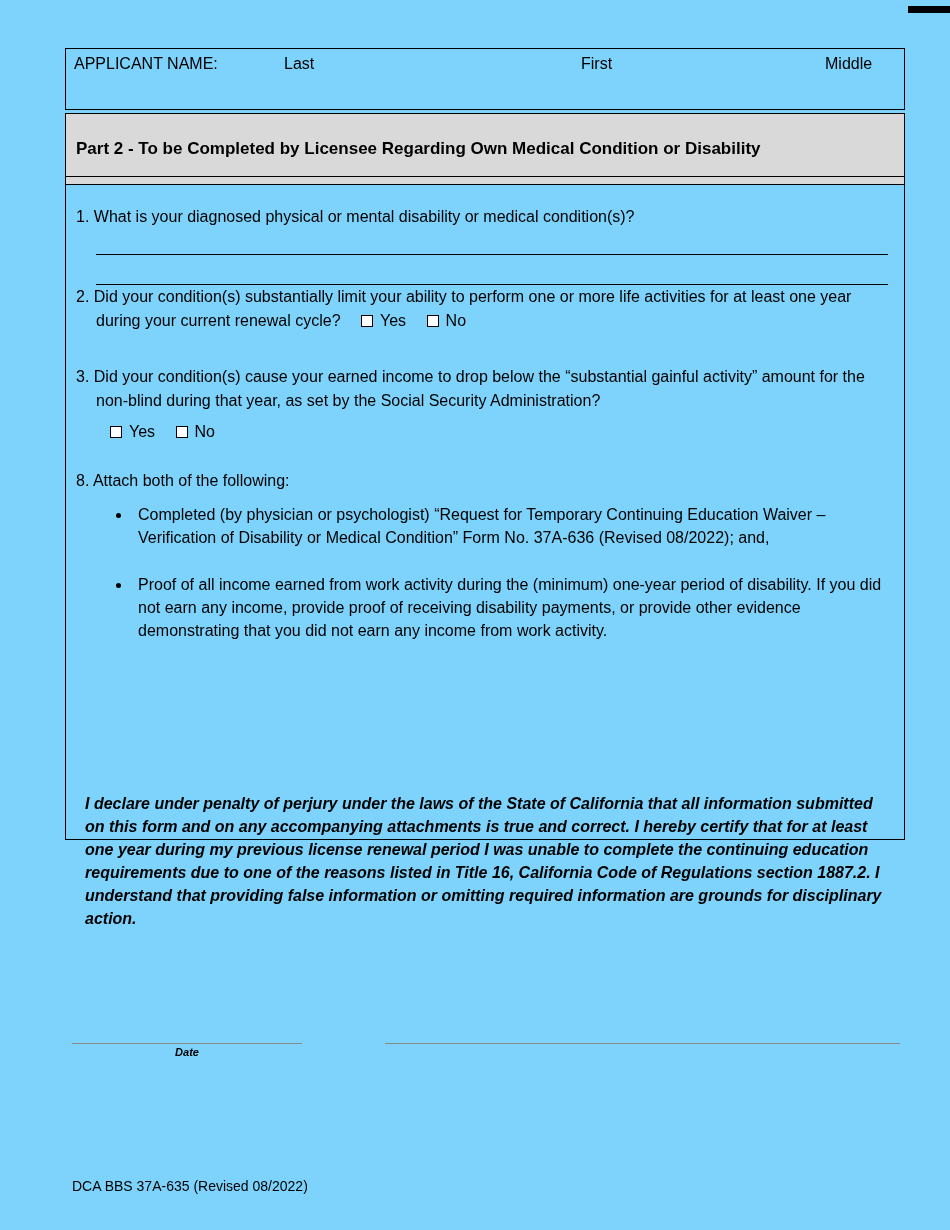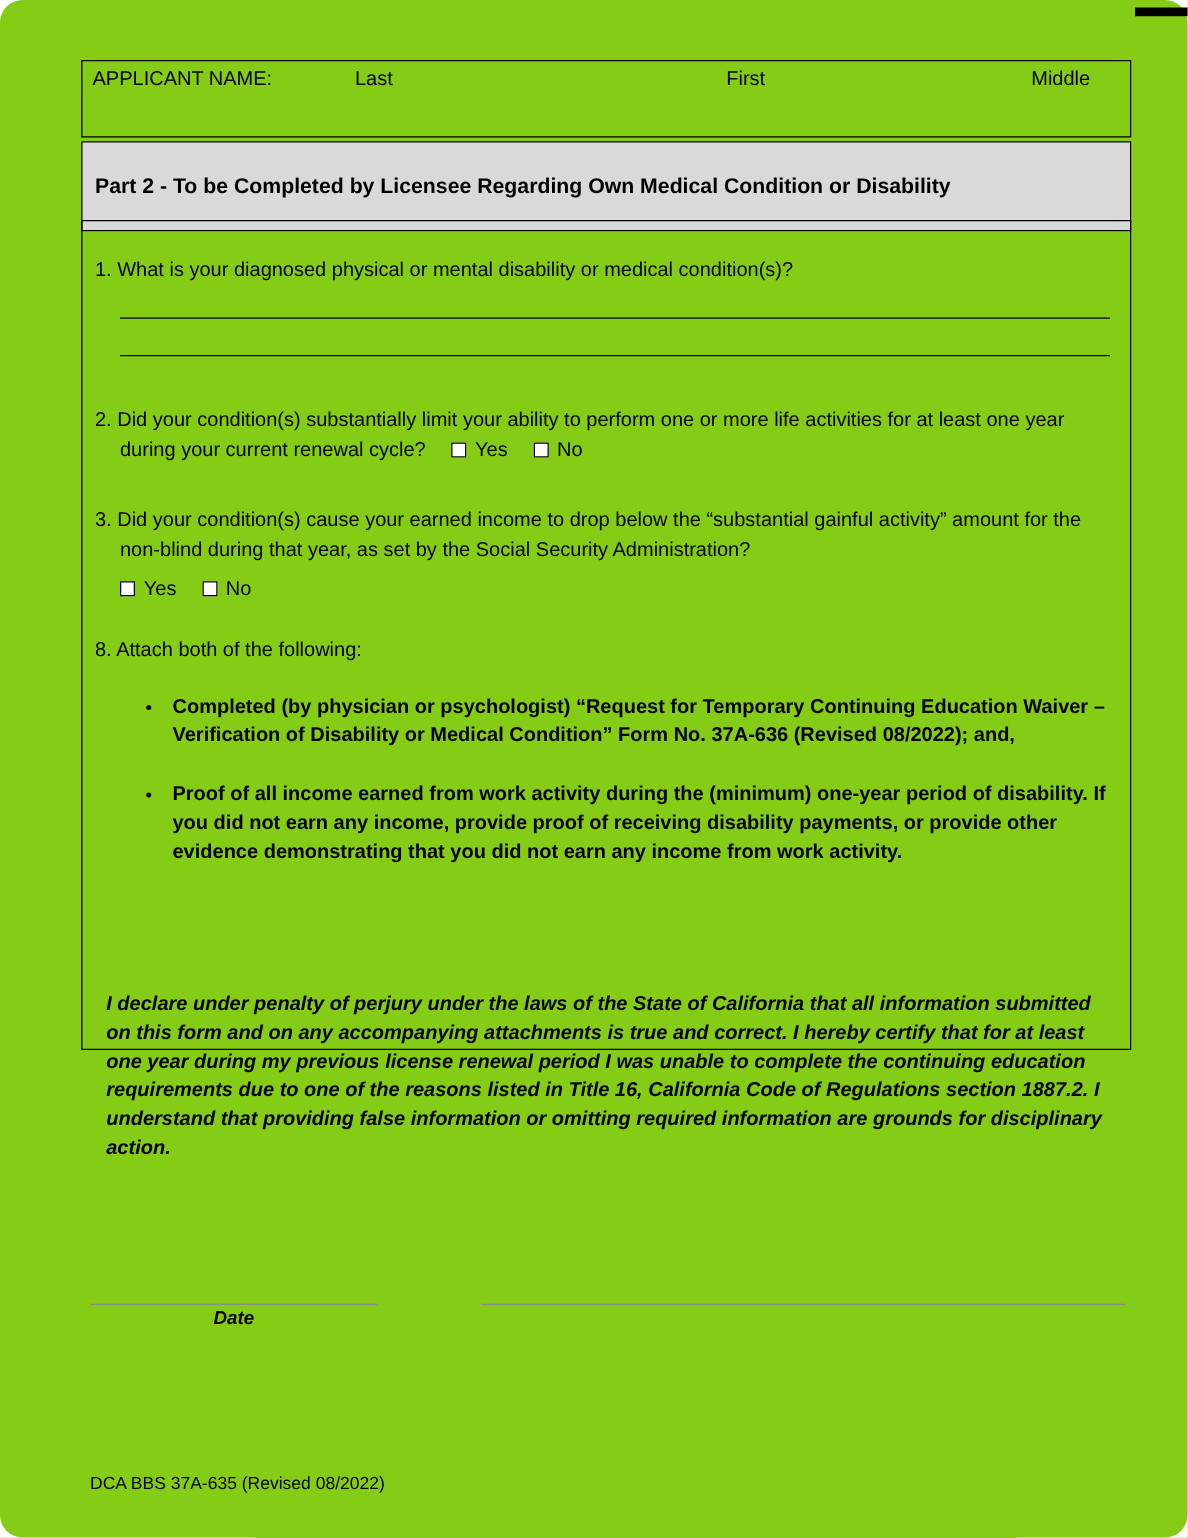--- a/index.html
+++ b/index.html
@@ -4,21 +4,21 @@
 <style>
   * { margin: 0; padding: 0; box-sizing: border-box; }
   html, body { background: #ffffff; }
   body {
     width: 950px; height: 1230px;
     font-family: "Liberation Sans", sans-serif;
     color: #000;
     position: relative;
     overflow: hidden;
   }
-  .page { position: relative; width: 950px; height: 1230px; background: #84cc16; border-radius: 18px; }
+  .page { position: relative; width: 950px; height: 1230px; background: #7dd3fc; }
 
   .scan-artifact {
     position: absolute; top: 6px; right: 0; width: 42px; height: 7px;
     background: #000;
   }
 
   
   .applicant-box {
     position: absolute; left: 65px; top: 48px; width: 840px; height: 62px;
     border: 1px solid #000; font-size: 16px;
@@ -39,65 +39,65 @@
   }
 
   
   .main-box {
     position: absolute; left: 65px; top: 176px; width: 840px; height: 664px;
     border: 1px solid #000;
     padding: 28px 14px 0 10px;
     font-size: 16px; line-height: 24px;
   }
   .q { padding-left: 20px; text-indent: -20px; }
-  .q-spacer-2 { margin-top: 40px; }
+  .q-spacer-2 { }
   .q-spacer-3 { margin-top: 32px; }
   .q-spacer-4 { margin-top: 25px; }
 
   .answer-line {
     margin-left: 20px; margin-right: 2px;
     border-bottom: 1px solid #000;
   }
   .answer-line.first  { height: 26px; }
   .answer-line.second { height: 30px; }
 
   .checkbox {
     display: inline-block;
     width: 12px; height: 12px;
     border: 1.5px solid #000;
     margin-right: 7px;
     vertical-align: -1px;
     background: #fff;
     cursor: pointer;
   }
   .cbgroup { margin-left: 16px; white-space: nowrap; text-indent: 0; display: inline-block; }
-  .cb-row { margin: 7px 0 0 20px; }
+  .cb-row { margin: 7px 0 0 34px; }
   .cb-row .cbgroup:first-child { margin-left: 0; }
   .cb-row .cbgroup + .cbgroup { margin-left: 16px; }
 
-  ul.attach-list { margin: 21px 0 0 0; padding-left: 56px; list-style: disc outside; font-weight: bold; }
+  ul.attach-list { margin: 10px 0 0 0; padding-left: 56px; list-style: disc outside; }
   ul.attach-list li { margin-bottom: 24px; line-height: 23px; padding-left: 6px; }
 
   
   .declaration {
     position: absolute; left: 85px; top: 792px; width: 800px;
     font-size: 16px; line-height: 23px;
     font-weight: bold; font-style: italic;
   }
 
   
   .sig-line {
     position: absolute; top: 1043px; height: 0;
     border-top: 1px solid #8a8a8a;
   }
   .sig-line.date      { left: 72px;  width: 230px; }
   .sig-line.signature { left: 385px; width: 515px; }
   .sig-label {
     position: absolute; top: 1046px; text-align: center;
-    font-size: 15px; font-weight: bold; font-style: italic;
+    font-size: 11px; font-weight: bold; font-style: italic;
   }
   .sig-label.date      { left: 72px;  width: 230px; }
   .sig-label.signature { left: 385px; width: 515px; }
 
   
   .footer {
     position: absolute; left: 72px; top: 1178px;
     font-size: 14px;
   }
 </style>

